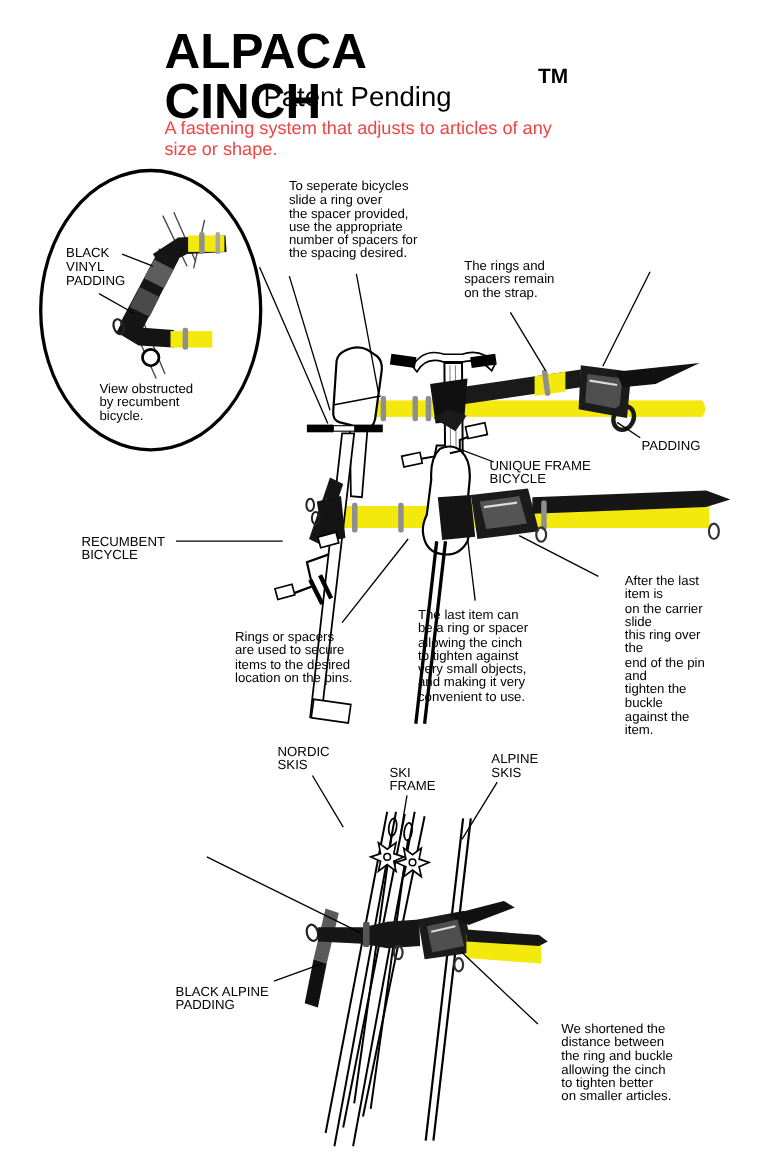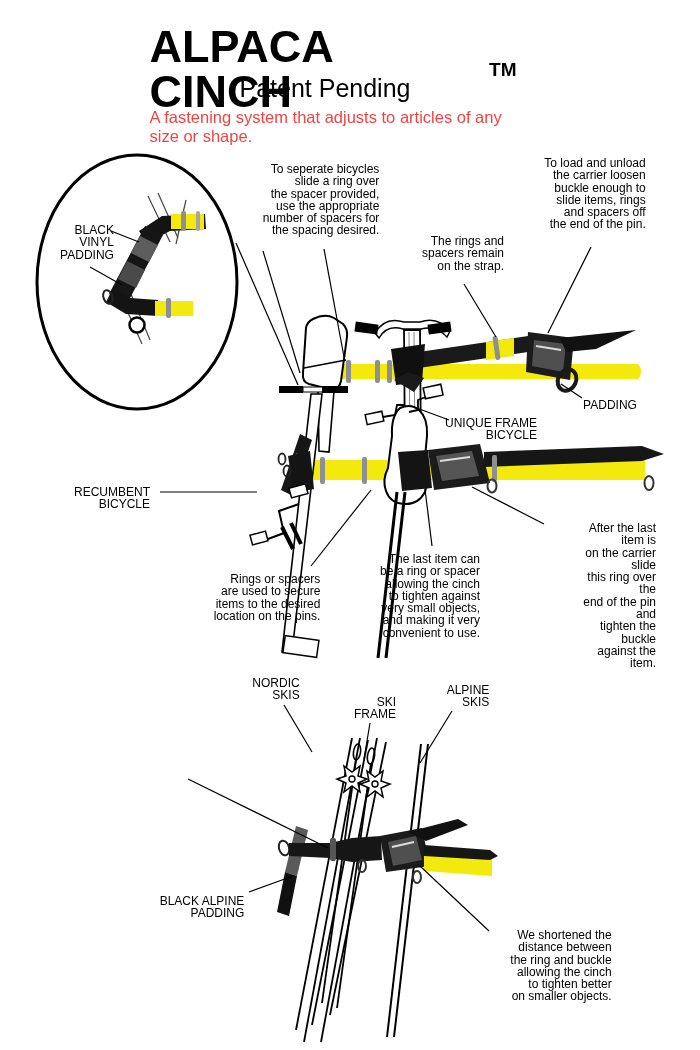--- a/index.html
+++ b/index.html
@@ -1,20 +1,20 @@
 <!DOCTYPE html>
 <html><head>
 <meta charset="utf-8">
 <style>
   *{margin:0;padding:0;box-sizing:border-box}
   html,body{background:#fff}
   .page{position:relative;width:700px;height:1050px;background:#fff;
         font-family:"Liberation Sans",sans-serif;color:#000;overflow:hidden}
   .art{position:absolute;left:0;top:0}
-  .note{position:absolute;transform:translateX(-50%);text-align:right;
+  .note{position:absolute;transform:translateX(-50%);text-align:left;
         white-space:pre-line;font-size:12px;line-height:12.3px;color:#000}
   .title-row{position:absolute;left:333px;top:24px;transform:translateX(-50%);
         display:flex;align-items:center}
   .title{font-size:45px;font-weight:bold;line-height:1}
   .tm{font-size:19px;font-weight:bold;margin-left:9px;margin-top:1px}
   .subtitle{position:absolute;left:325px;top:74px;transform:translateX(-50%);font-size:25px}
   .tagline{position:absolute;left:333px;top:108px;transform:translateX(-50%);
         font-size:16.5px;color:#ef4444}
 </style>
 </head>
@@ -195,36 +195,33 @@
 <div class="title-row">
   <span class="title">ALPACA CINCH</span>
   <span class="tm">TM</span>
 </div>
 <div class="subtitle">Patent Pending</div>
 <div class="tagline">A fastening system that adjusts to articles of any size or shape.</div>
 
 <div class="note" style="left:87px;top:224px">BLACK
 VINYL
 PADDING</div>
+<div class="note" style="left:133px;top:347px">View obstructed
+by recumbent
+bicycle.</div>
 
 <div class="note" style="left:321px;top:163px">To seperate bicycles
 slide a ring over
 the spacer provided,
 use the appropriate
 number of spacers for
 the spacing desired.</div>
 <div class="note" style="left:463px;top:235px">The rings and
 spacers remain
 on the strap.</div>
-<div class="note" style="left:595px;top:157px">To load and unload
-the carrier loosen
-buckle enough to
-slide items, rings
-and spacers off
-the end of the pin.</div>
 <div class="note" style="left:610px;top:399px">PADDING</div>
 <div class="note" style="left:491px;top:417px">UNIQUE FRAME
 BICYCLE</div>
 <div class="note" style="left:112px;top:486px">RECUMBENT
 BICYCLE</div>
 <div class="note" style="left:267px;top:573px">Rings or spacers
 are used to secure
 items to the desired
 location on the pins.</div>
 <div class="note" style="left:430px;top:553px">The last item can
@@ -247,15 +244,15 @@
 FRAME</div>
 <div class="note" style="left:468px;top:684px">ALPINE
 SKIS</div>
 <div class="note" style="left:202px;top:895px">BLACK ALPINE
 PADDING</div>
 <div class="note" style="left:561px;top:929px">We shortened the
 distance between
 the ring and buckle
 allowing the cinch
 to tighten better
-on smaller objects.</div>
+on smaller articles.</div>
 
 </div>
 
 </body></html>

